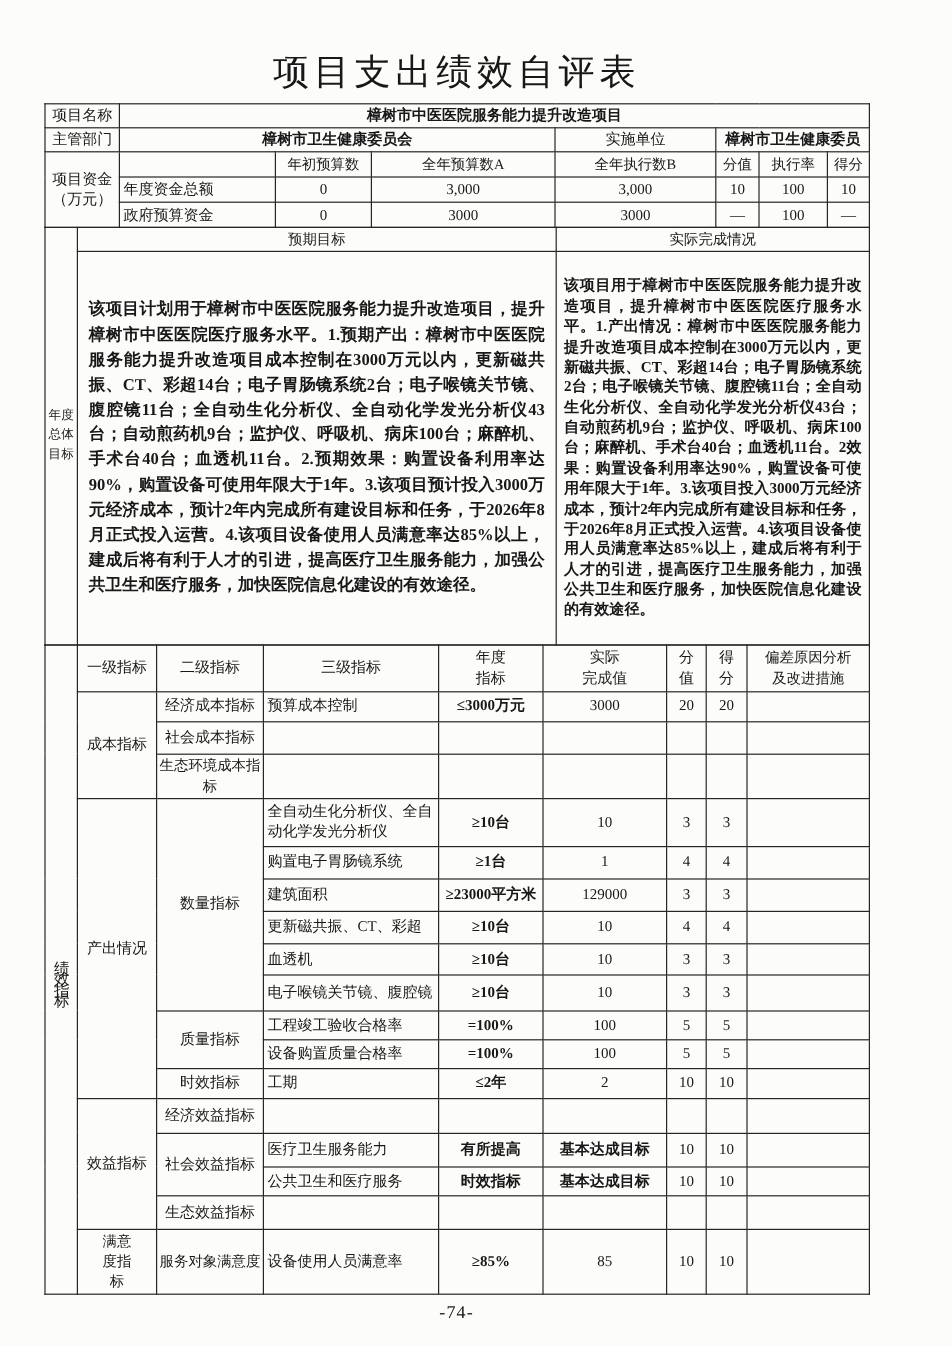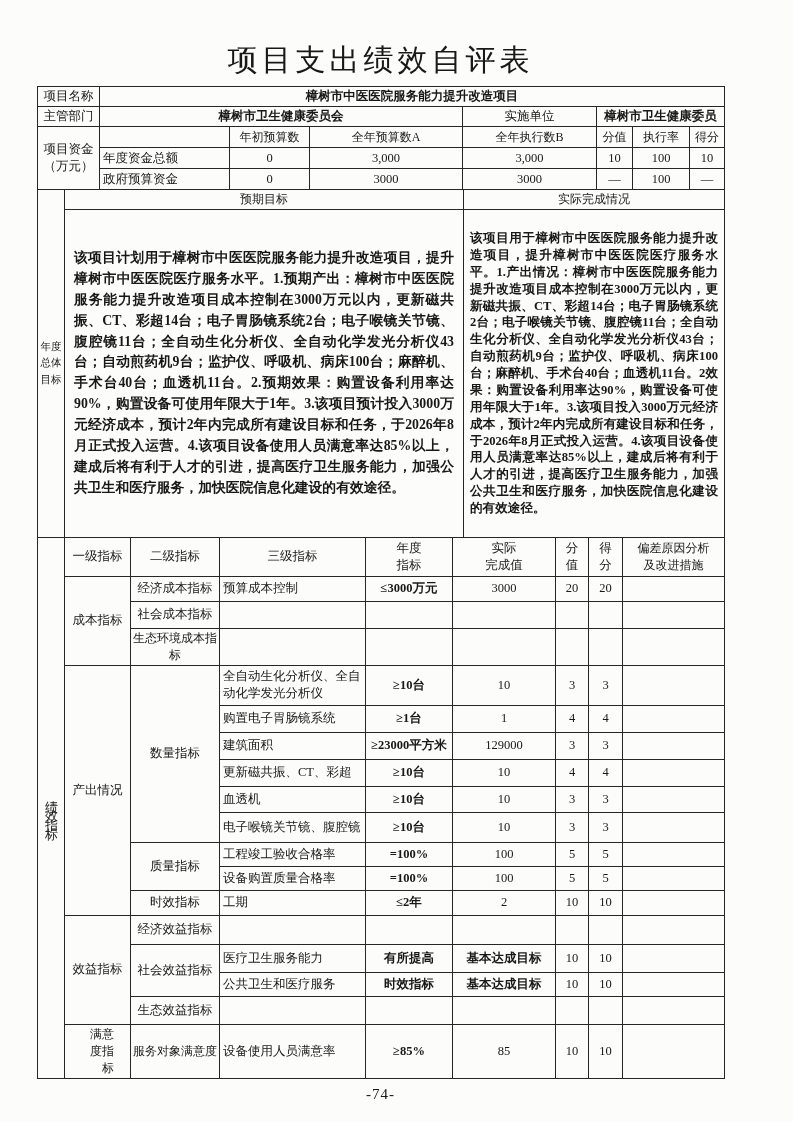--- a/index.html
+++ b/index.html
@@ -270,21 +270,21 @@
       <tr style="height:28px">
         <td class="c">生态效益指标</td>
         <td></td>
             <td></td>
         <td></td>
             <td></td>
         <td></td>
             <td></td>
       </tr>
       <tr style="height:25px">
-        <td class="c small" style="padding:1px 16px;text-align:right;">满意度指标</td>
+        <td class="c small" style="padding:1px 16px;">满意度指标</td>
         <td class="c small" style="padding:1px 0;">服务对象满意度</td>
         <td class="l">设备使用人员满意率</td>
         <td class="c b">≥85%</td>
         <td class="c">85</td>
         <td class="c">10</td>
         <td class="c">10</td>
         <td></td>
       </tr>
     </tbody>
       </table>

